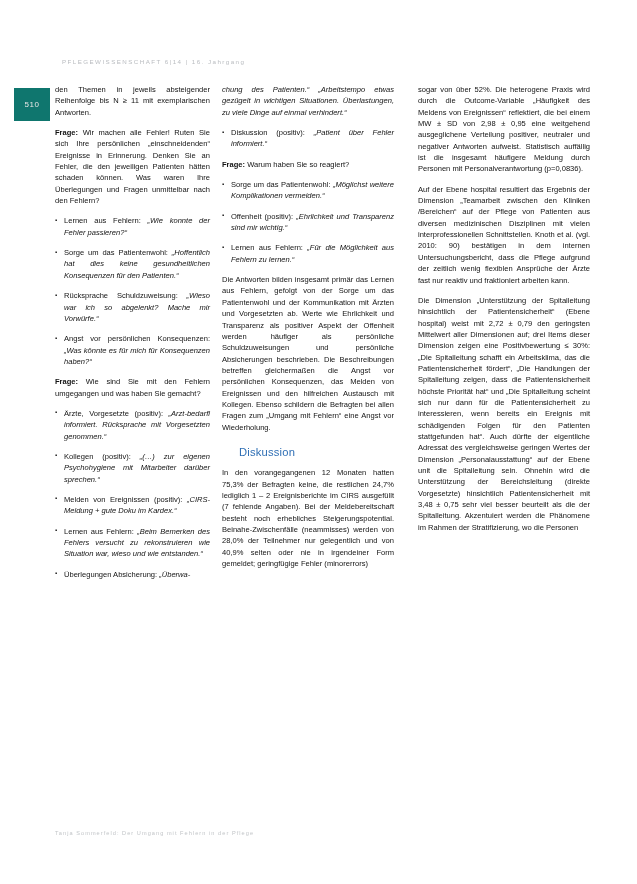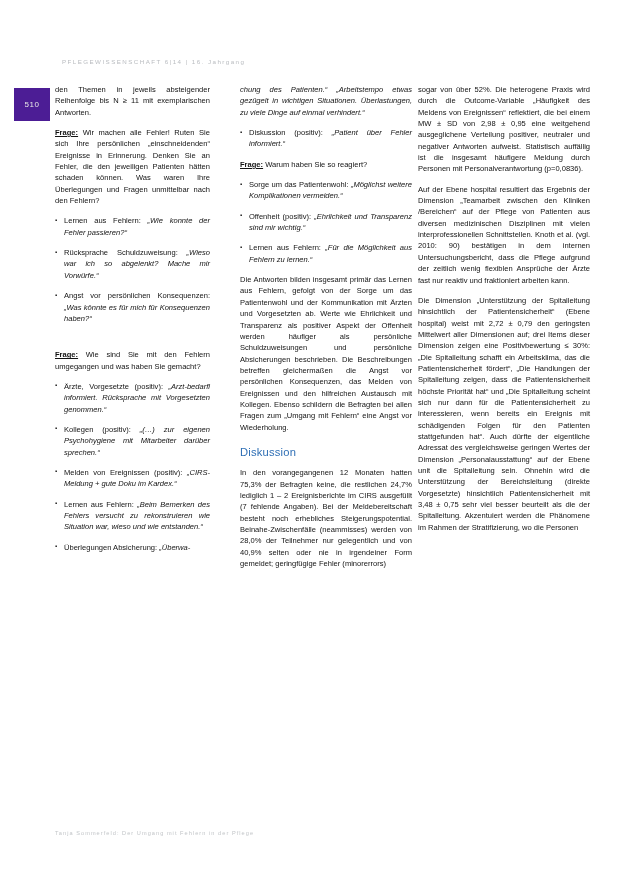--- a/index.html
+++ b/index.html
@@ -31,21 +31,21 @@
     font-family: "Liberation Sans", sans-serif;
   }
 
   
   .page-tab {
     position: absolute;
     left: 14px;
     top: 88px;
     width: 36px;
     height: 33px;
-    background: #4c1d95;
+    background: #0f766e;
     color: #e6e6e6;
     font-size: 8px;
     letter-spacing: 0.6px;
     display: flex;
     align-items: center;
     justify-content: center;
     font-family: "Liberation Sans", sans-serif;
   }
 
   
@@ -53,30 +53,29 @@
     position: absolute;
     top: 84px;
     width: 178px;
     font-size: 7.55px;
     line-height: 11.35px;
     text-align: justify;
     color: #131313;
     font-family: "Liberation Sans", sans-serif;
   }
   #col1 { left: 55px;  width: 155px; }
-  #col2 { left: 240px; width: 172px; }
+  #col2 { left: 222px; width: 172px; }
   #col3 { left: 418px; width: 172px; }
 
   .col p {
     margin: 0 0 9px 0;
   }
 
   .q-label {
     font-weight: bold;
-    text-decoration: underline;
   }
 
   
   ul.blist {
     list-style: none;
     margin: 0 0 0 0;
     padding: 0;
   }
   ul.blist > li {
     position: relative;
@@ -95,21 +94,21 @@
   ul.blist > li:last-child { margin-bottom: 0; }
 
   .quote {
     font-style: italic;
   }
 
   h2.section-head {
     font-size: 11.2px;
     font-weight: normal;
     color: #2f6fb5;
-    margin: 14px 0 9px 0;
+    margin: 14px 0 9px 17px;
     letter-spacing: 0.2px;
     font-family: "Liberation Sans", sans-serif;
   }
   .footer-text {
     position: absolute;
     left: 55px;
     top: 830px;
     width: 535px;
     font-size: 5.6px;
     letter-spacing: 1.05px;
@@ -130,25 +129,26 @@
   </div>
 
   <div class="col" id="col1">
 
     <p>den Themen in jeweils absteigender Reihenfolge bis N ≥ 11 mit exemplarischen Antworten.</p>
 
     <p><span class="q-label">Frage:</span><span> Wir machen alle Fehler! Ruten Sie sich Ihre persönlichen „einschneidenden“ Ereignisse in Erinnerung. Denken Sie an Fehler, die den jeweiligen Patienten hätten schaden können. Was waren Ihre Überlegungen und Fragen unmittelbar nach den Fehlern?</span></p>
 
     <ul class="blist">
       <li><span>Lernen aus Fehlern: </span><span class="quote">„Wie konnte der Fehler passieren?“</span></li>
+      <li><span>Sorge um das Patientenwohl: </span><span class="quote">„Hoffentlich hat dies keine gesundheitlichen Konsequenzen für den Patienten.“</span></li>
       <li><span>Rücksprache Schuldzuweisung: </span><span class="quote">„Wieso war ich so abgelenkt? Mache mir Vorwürfe.“</span></li>
       <li><span>Angst vor persönlichen Konsequenzen: </span><span class="quote">„Was könnte es für mich für Konsequenzen haben?“</span></li>
     </ul>
 
-    <p style="margin-top:25px"><span class="q-label">Frage:</span><span> Wie sind Sie mit den Fehlern umgegangen und was haben Sie gemacht?</span></p>
+    <p style="margin-top:9px"><span class="q-label">Frage:</span><span> Wie sind Sie mit den Fehlern umgegangen und was haben Sie gemacht?</span></p>
 
     <ul class="blist">
       <li><span>Ärzte, Vorgesetzte (positiv): </span><span class="quote">„Arzt-bedarfl informiert. Rücksprache mit Vorgesetzten genommen.“</span></li>
       <li><span>Kollegen (positiv): </span><span class="quote">„(…) zur eigenen Psychohygiene mit Mitarbeiter darüber sprechen.“</span></li>
       <li><span>Melden von Ereignissen (positiv): </span><span class="quote">„CIRS-Meldung + gute Doku im Kardex.“</span></li>
       <li><span>Lernen aus Fehlern: </span><span class="quote">„Beim Bemerken des Fehlers versucht zu rekonstruieren wie Situation war, wieso und wie entstanden.“</span></li>
       <li><span>Überlegungen Absicherung: </span><span class="quote">„Überwa-</span></li>
     </ul>
   </div>
 

